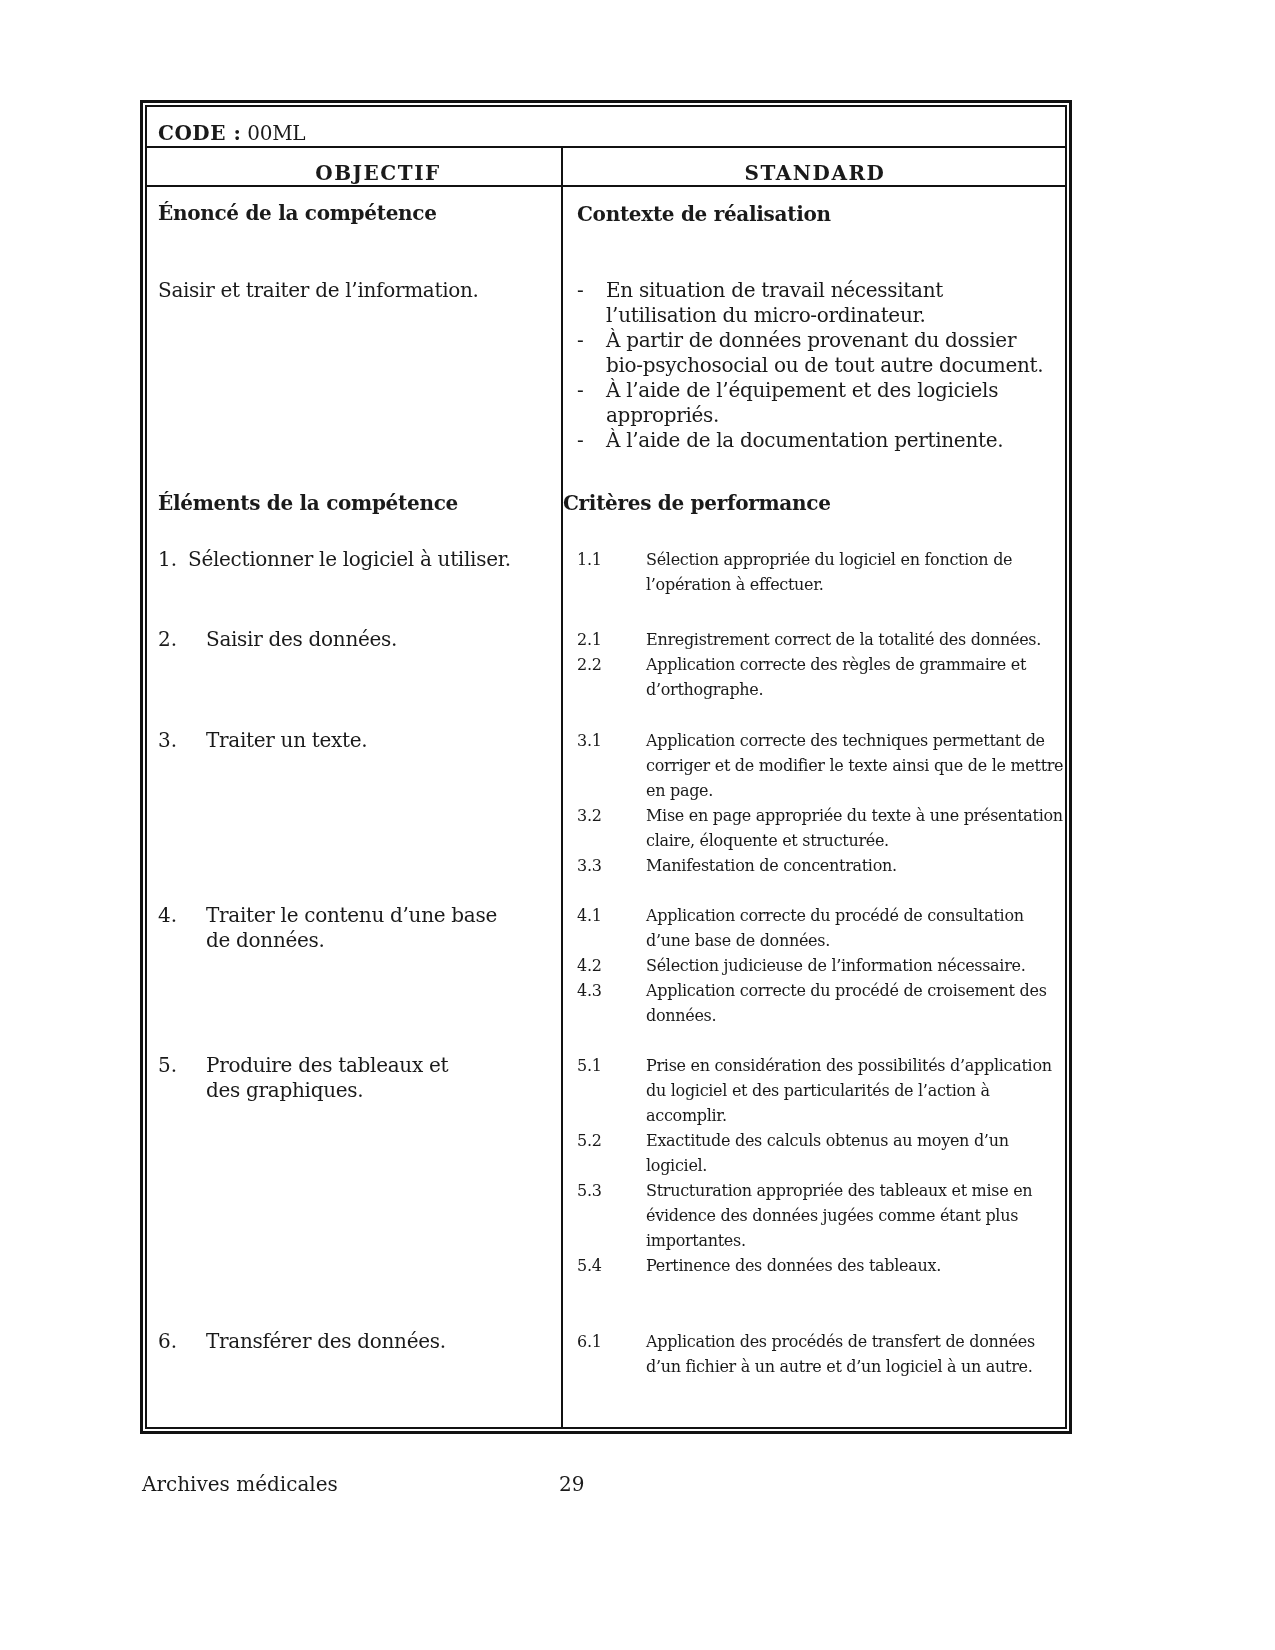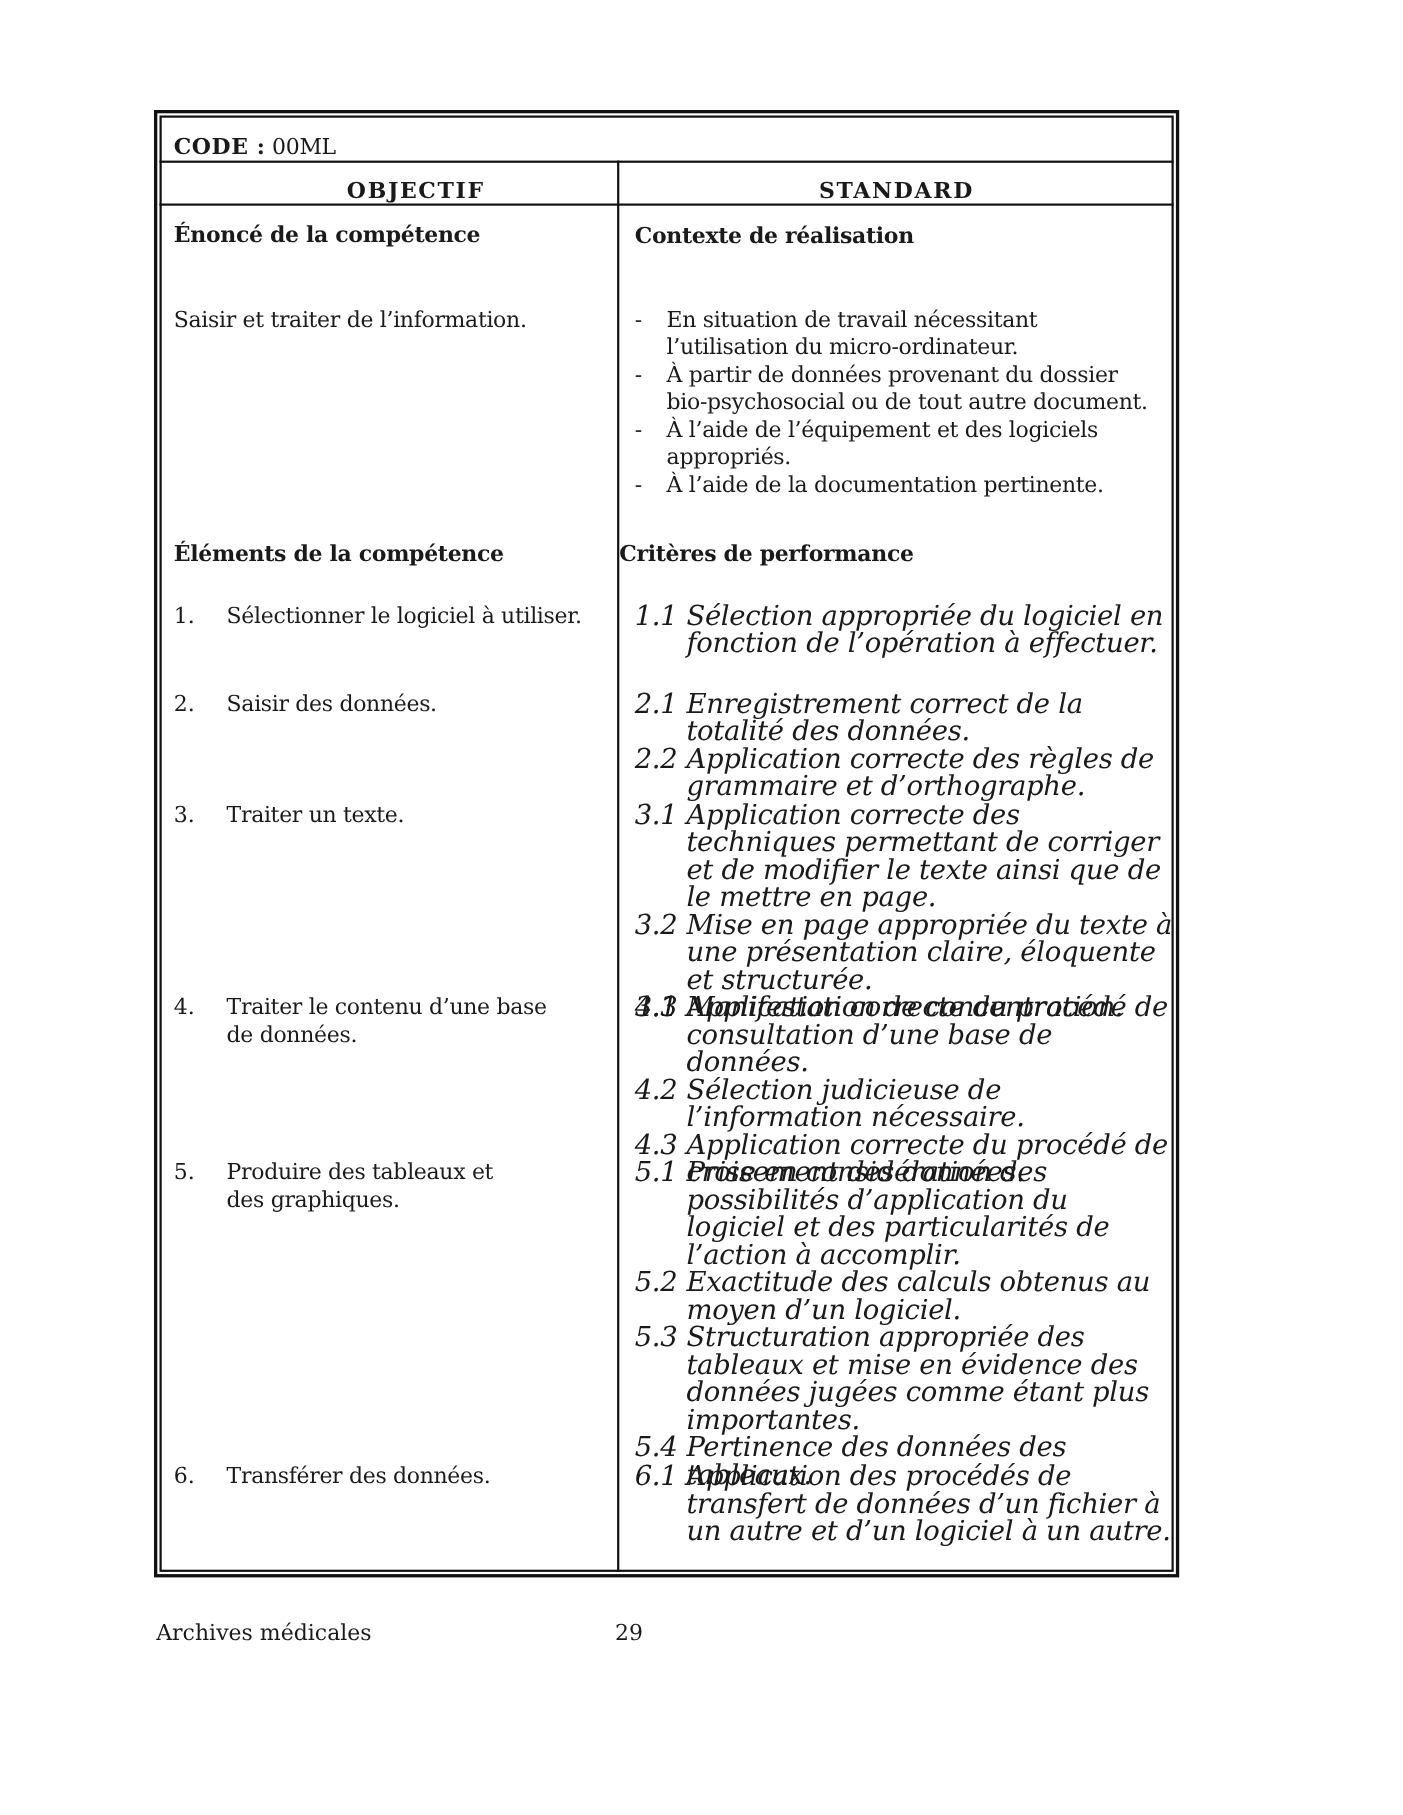--- a/index.html
+++ b/index.html
@@ -8,23 +8,23 @@
   .frame-inner { position: absolute; left: 145px; top: 105px; width: 922px; height: 1324px; border: 2px solid #111; box-sizing: border-box; }
   .hline { position: absolute; left: 145px; width: 922px; height: 2px; background: #111; }
   .vline { position: absolute; left: 561px; width: 2px; background: #111; }
   .txt { position: absolute; font-size: 20px; line-height: 25px; white-space: nowrap; letter-spacing: -0.3px; }
   .bold { font-weight: bold; }
   .code-label { font-weight: bold; letter-spacing: 0.5px; }
   .colhead { position: absolute; font-weight: bold; font-size: 20px; letter-spacing: 1.5px; text-align: center; line-height: 25px; }
   .num { position: absolute; font-size: 20px; line-height: 25px; }
   .item { position: absolute; font-size: 20px; line-height: 25px; letter-spacing: -0.3px; }
   .crit { position: absolute; left: 577px; width: 490px; }
-  .crit-row { display: flex; font-size: 25px; line-height: 25px; letter-spacing: -0.3px; font-style: italic; }
+  .crit-row { display: flex; font-size: 16px; line-height: 25px; letter-spacing: -0.3px; }
   .crit-row .n { width: 47px; flex: none; }
-  .crit-row .t { flex: 1; }
+  .crit-row .t { flex: 1; margin-left: 22px; }
   .ctx { position: absolute; left: 577px; top: 278px; width: 480px; }
   .ctx-row { display: flex; font-size: 20px; line-height: 25px; letter-spacing: -0.3px; }
   .ctx-row .b { width: 29px; flex: none; }
   .ctx-row .t { flex: 1; }
   .footer-left { position: absolute; left: 142px; top: 1472px; font-size: 20px; }
   .footer-page { position: absolute; left: 559px; top: 1472px; font-size: 20px; }
 </style>
 </head>
 <body>
 
@@ -62,21 +62,21 @@
   <div class="ctx-row">
       <span class="b">-</span>
       <span class="t">À l’aide de la documentation pertinente.</span>
     </div>
 </div>
 
 <div class="txt bold" style="left:158px;top:491px">Éléments de la compétence</div>
 <div class="txt bold" style="left:563px;top:491px">Critères de performance</div>
 
 <div class="num" style="left:158px;top:547px">1.</div>
-<div class="item" style="left:206px;top:547px;width:340px">Sélectionner le logiciel à utiliser.</div>
+<div class="item" style="left:188px;top:547px;width:340px">Sélectionner le logiciel à utiliser.</div>
 
 <div class="num" style="left:158px;top:627px">2.</div>
 <div class="item" style="left:206px;top:627px;width:340px">Saisir des données.</div>
 
 <div class="num" style="left:158px;top:728px">3.</div>
 <div class="item" style="left:206px;top:728px;width:340px">Traiter un texte.</div>
 
 <div class="num" style="left:158px;top:903px">4.</div>
 <div class="item" style="left:206px;top:903px;width:300px">Traiter le contenu d’une base de données.</div>
 

